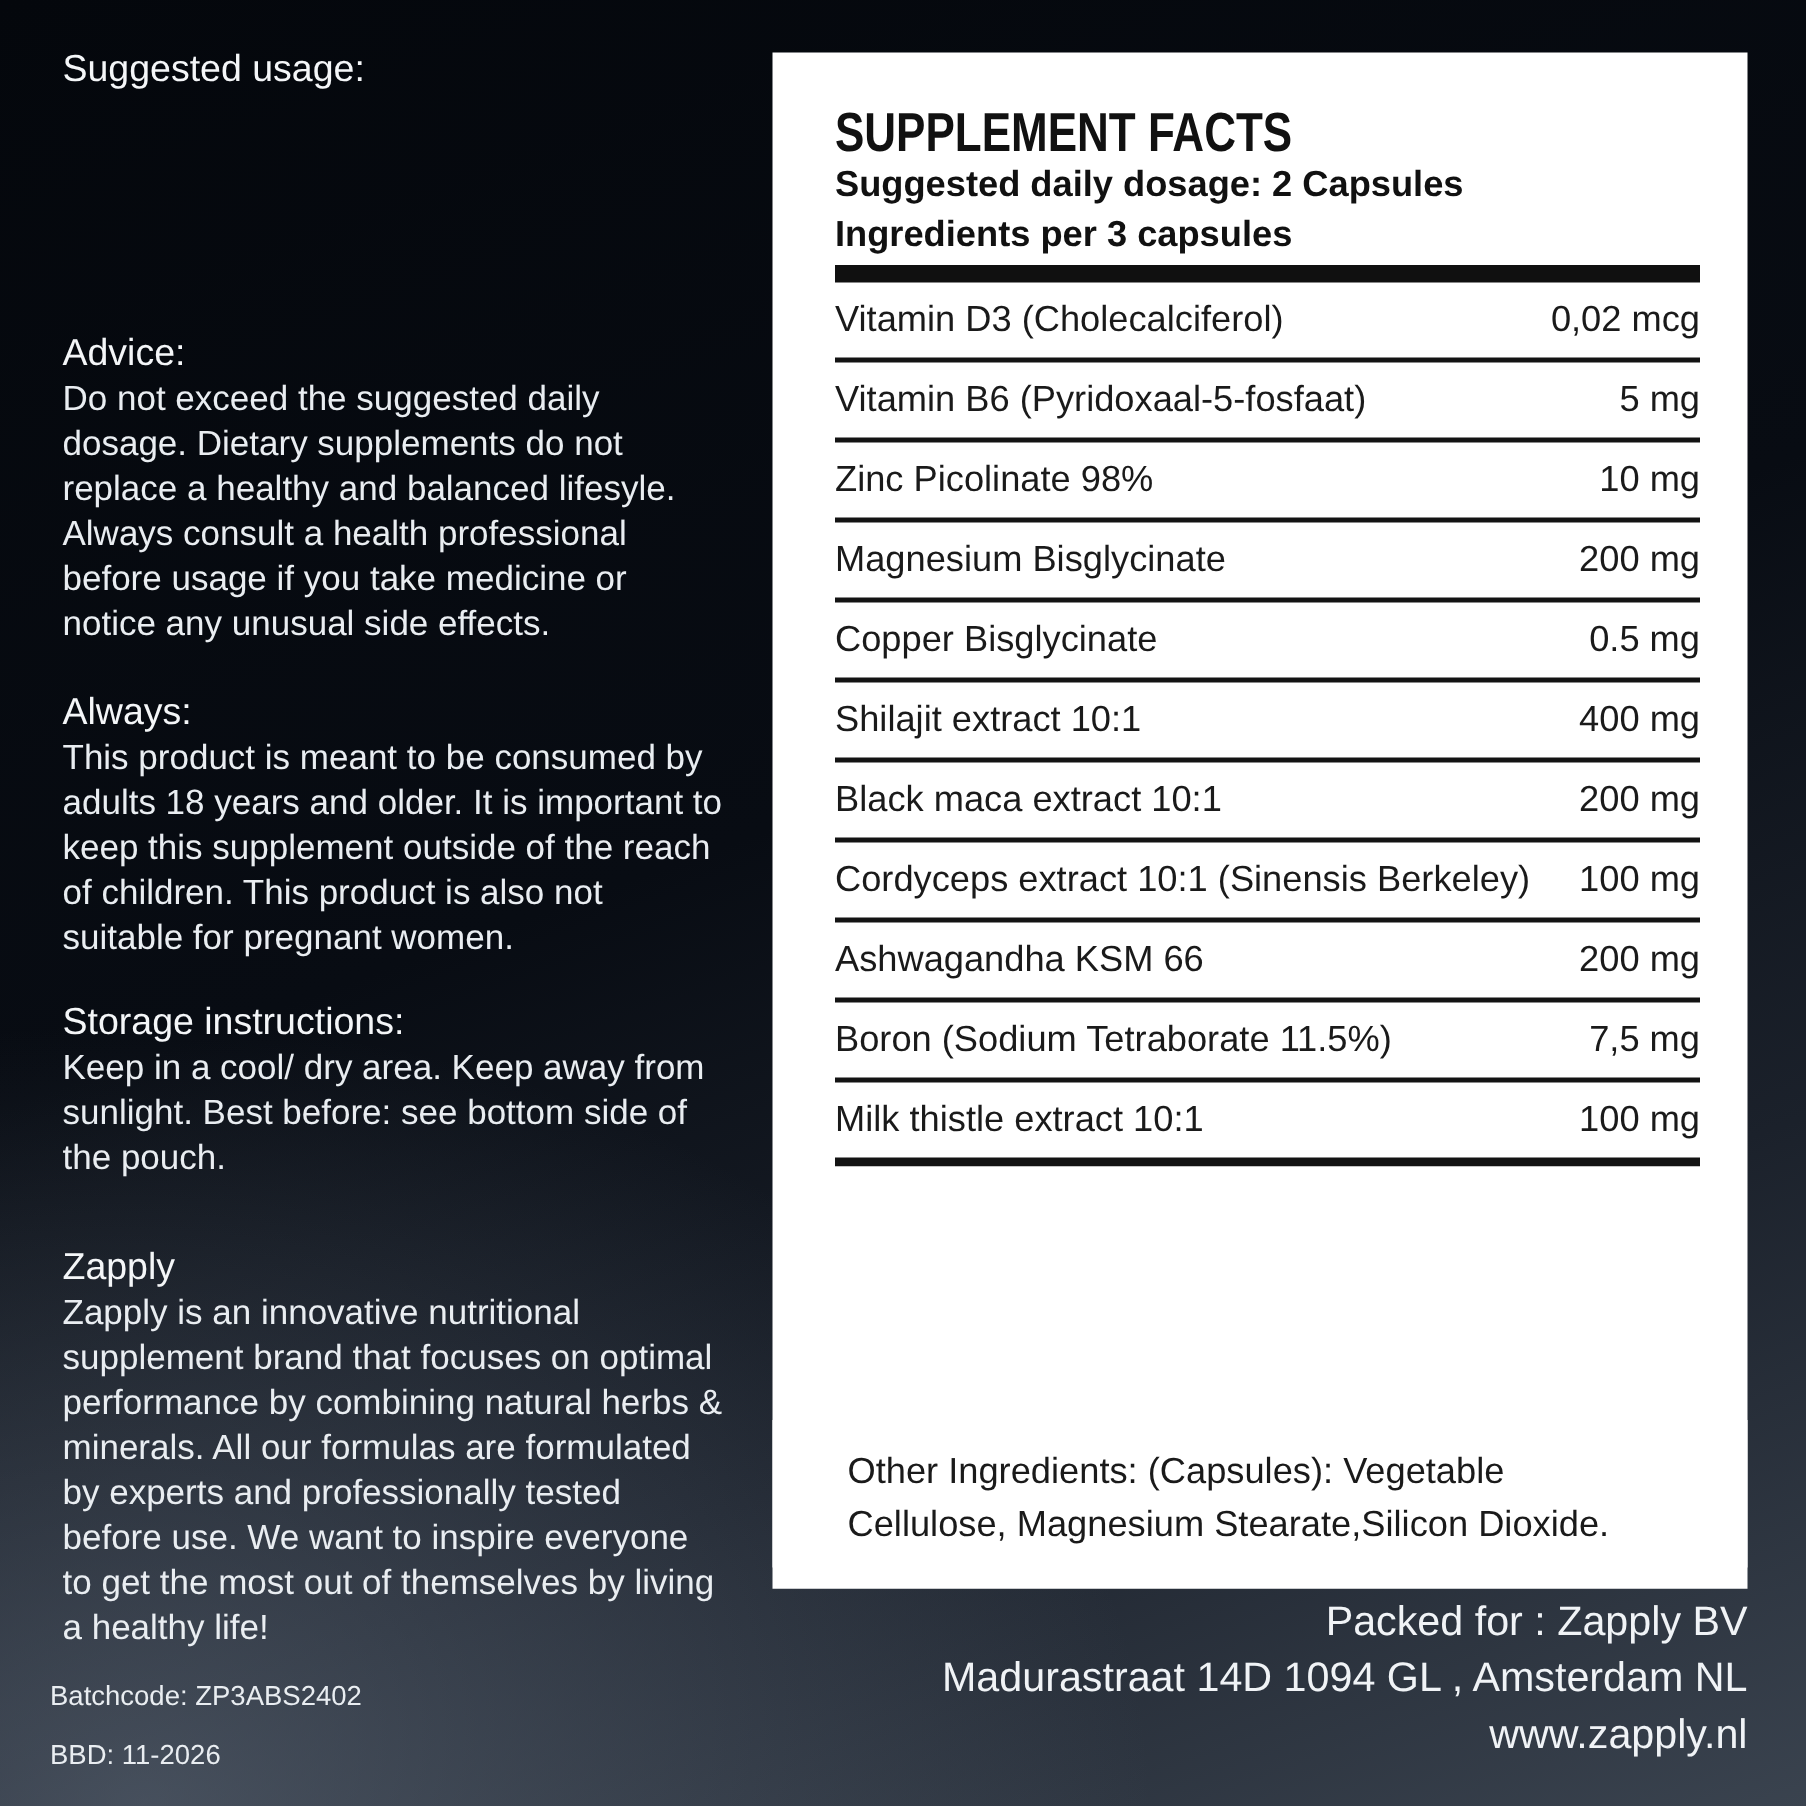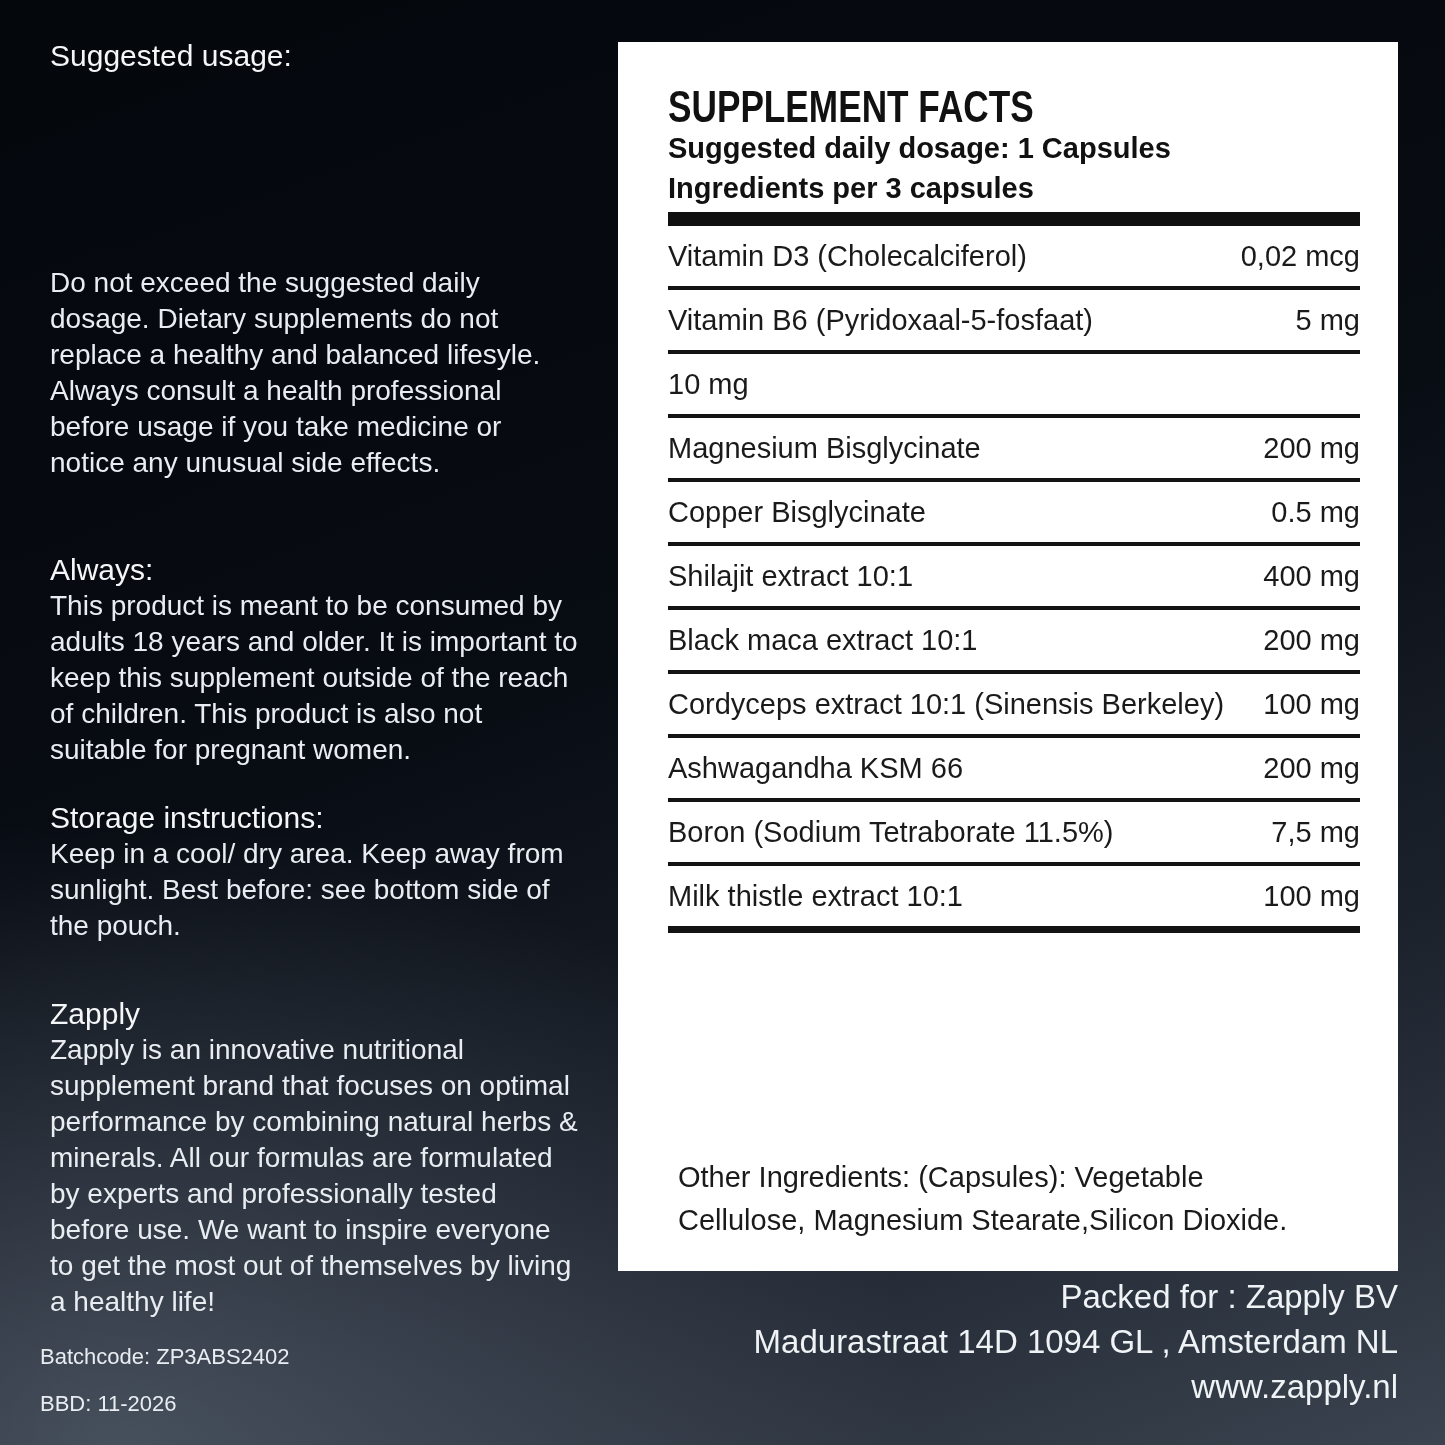--- a/index.html
+++ b/index.html
@@ -54,20 +54,21 @@
 </head>
 <body>
 
 <div class="canvas">
 
   <aside class="left-col">
     <section style="top:38px">
       <h2>Suggested usage:</h2>
     </section>
     <section style="top:265px">
+      <h2>Advice:</h2>
       <p>Do not exceed the suggested daily
 dosage. Dietary supplements do not
 replace a healthy and balanced lifesyle.
 Always consult a health professional
 before usage if you take medicine or
 notice any unusual side effects.</p>
     </section>
     <section style="top:552px">
       <h2>Always:</h2>
       <p>This product is meant to be consumed by
@@ -93,36 +94,37 @@
 to get the most out of themselves by living
 a healthy life!</p>
     </section>
     <div class="meta" style="top:1341px">Batchcode: ZP3ABS2402</div>
     <div class="meta" style="top:1388px">BBD: 11-2026</div>
   </aside>
 
   <section class="facts-panel">
     <h1 class="facts-title">SUPPLEMENT FACTS</h1>
     <div class="facts-sub">
-      <div>Suggested daily dosage: 1 Capsules</div>
+      <div>Suggested daily dosage: 2 Capsules</div>
       <div>Ingredients per 3 capsules</div>
     </div>
     <div class="facts-bar"></div>
     <div class="facts-table" id="facts-table">
   <div class="facts-row">
     <span class="row-name">Vitamin D3 (Cholecalciferol)</span>
     <span class="row-amount">0,02 mcg</span>
   </div>
 
   <div class="facts-row">
     <span class="row-name">Vitamin B6 (Pyridoxaal-5-fosfaat)</span>
     <span class="row-amount">5 mg</span>
   </div>
 
   <div class="facts-row">
+    <span class="row-name">Zinc Picolinate 98%</span>
     <span class="row-amount">10 mg</span>
   </div>
 
   <div class="facts-row">
     <span class="row-name">Magnesium Bisglycinate</span>
     <span class="row-amount">200 mg</span>
   </div>
 
   <div class="facts-row">
     <span class="row-name">Copper Bisglycinate</span>

